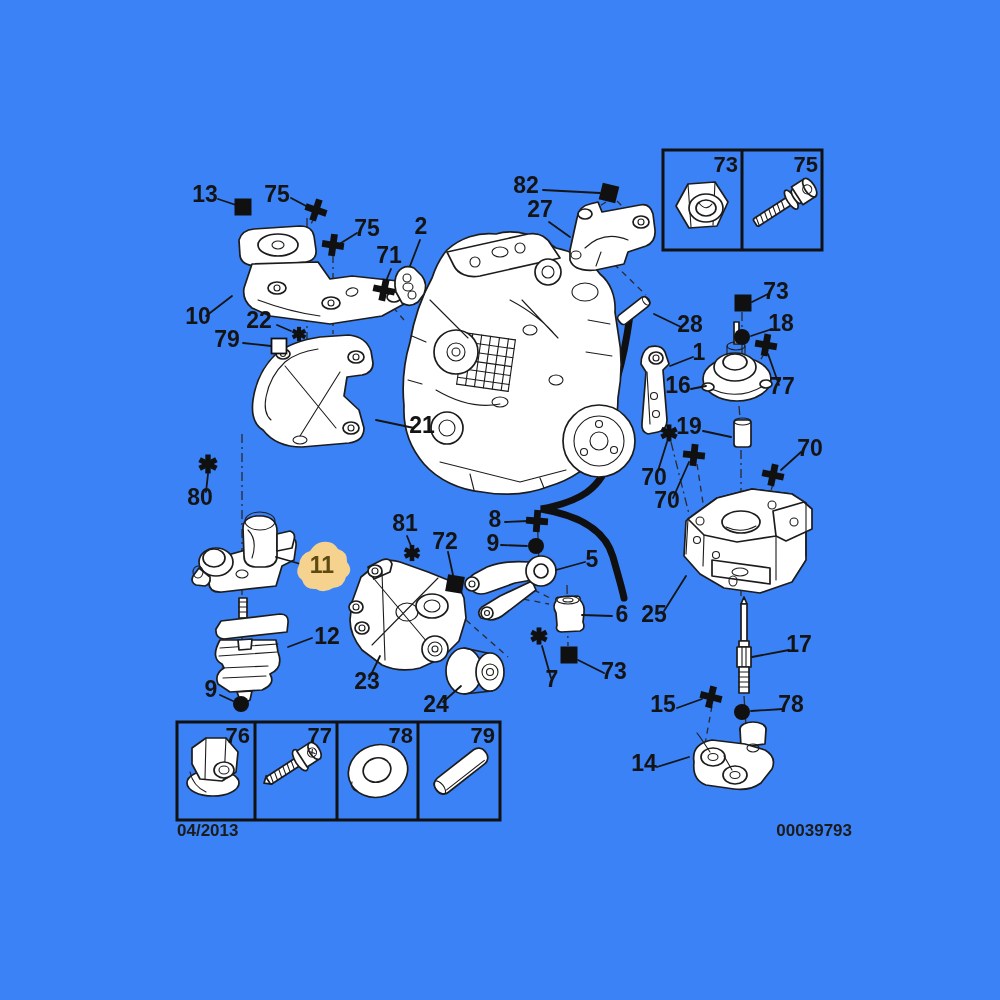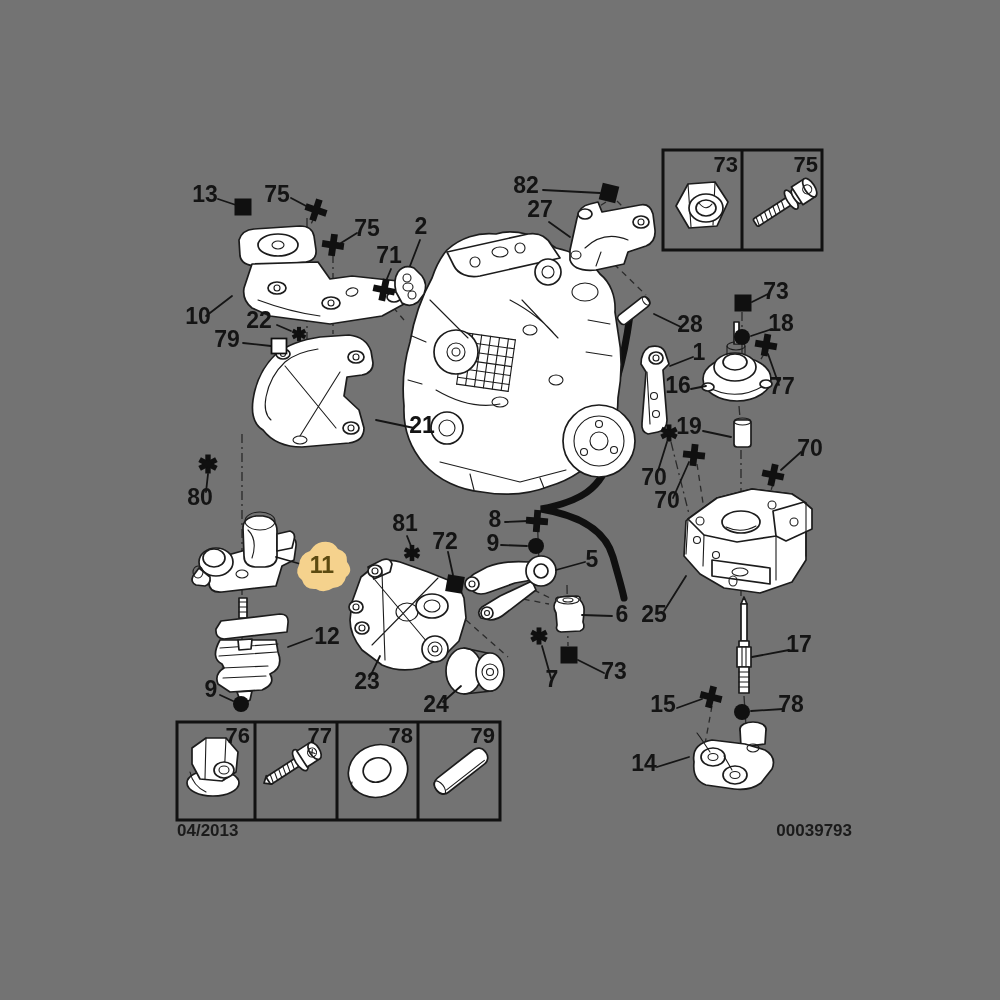--- a/index.html
+++ b/index.html
@@ -1,16 +1,16 @@
 <!DOCTYPE html>
 <html><head>
 <meta charset="utf-8">
 <style>
   html,body{margin:0;padding:0;background:#fff;}
-  .stage{position:relative;width:1000px;height:1000px;background:#737373;overflow:hidden;
+  .stage{position:relative;width:1000px;height:1000px;background:#3b82f6;overflow:hidden;
          font-family:"Liberation Sans", sans-serif;}
   svg{position:absolute;left:0;top:0;}
   .fw{fill:#ffffff;stroke:#1c1c1c;stroke-width:1.7;stroke-linejoin:round;stroke-linecap:round;}
   .thin{fill:none;stroke:#1c1c1c;stroke-width:1.1;stroke-linejoin:round;stroke-linecap:round;}
   .ldr{stroke:#151515;stroke-width:1.8;stroke-linecap:round;}
   .dd{stroke:#2a2a2a;stroke-width:1.3;stroke-dasharray:9 4 2 4;fill:none;}
   .dsh{stroke:#2a2a2a;stroke-width:1.3;stroke-dasharray:6 5;fill:none;}
   .sym{fill:#101010;stroke:none;}
   .symw{fill:#ffffff;stroke:#101010;stroke-width:2;}
   .thk{fill:none;stroke:#101010;stroke-width:7;stroke-linecap:round;}

